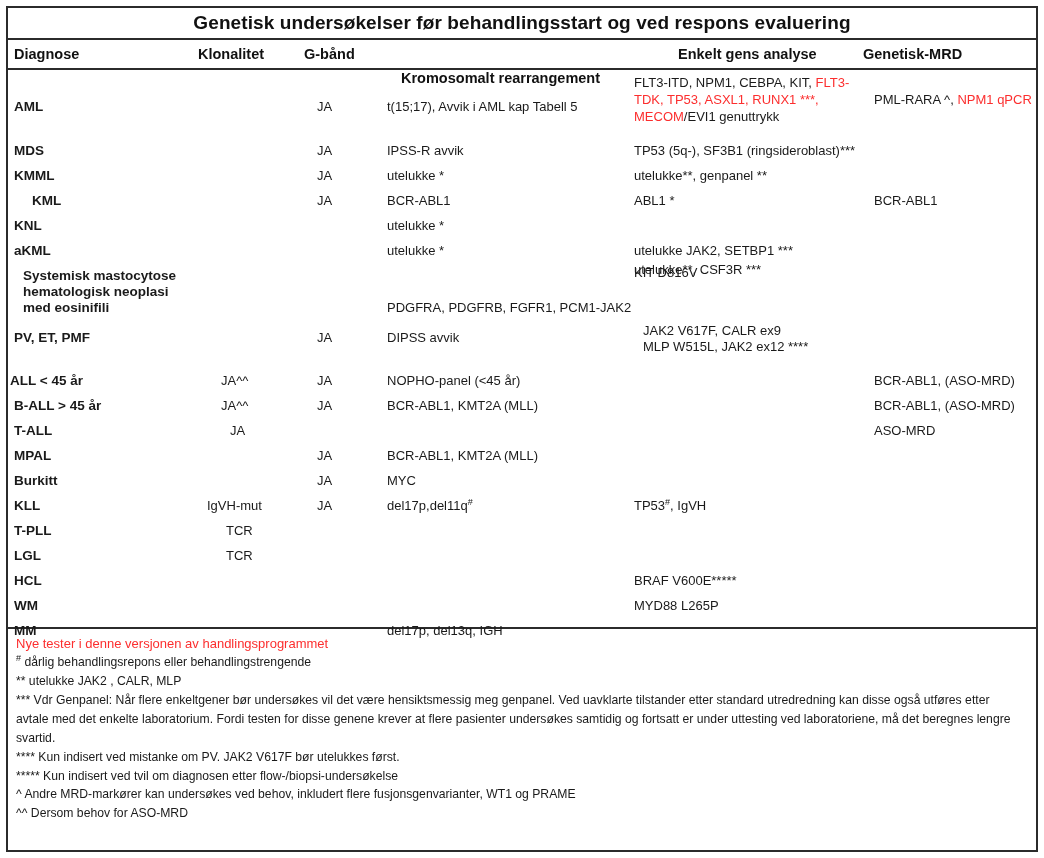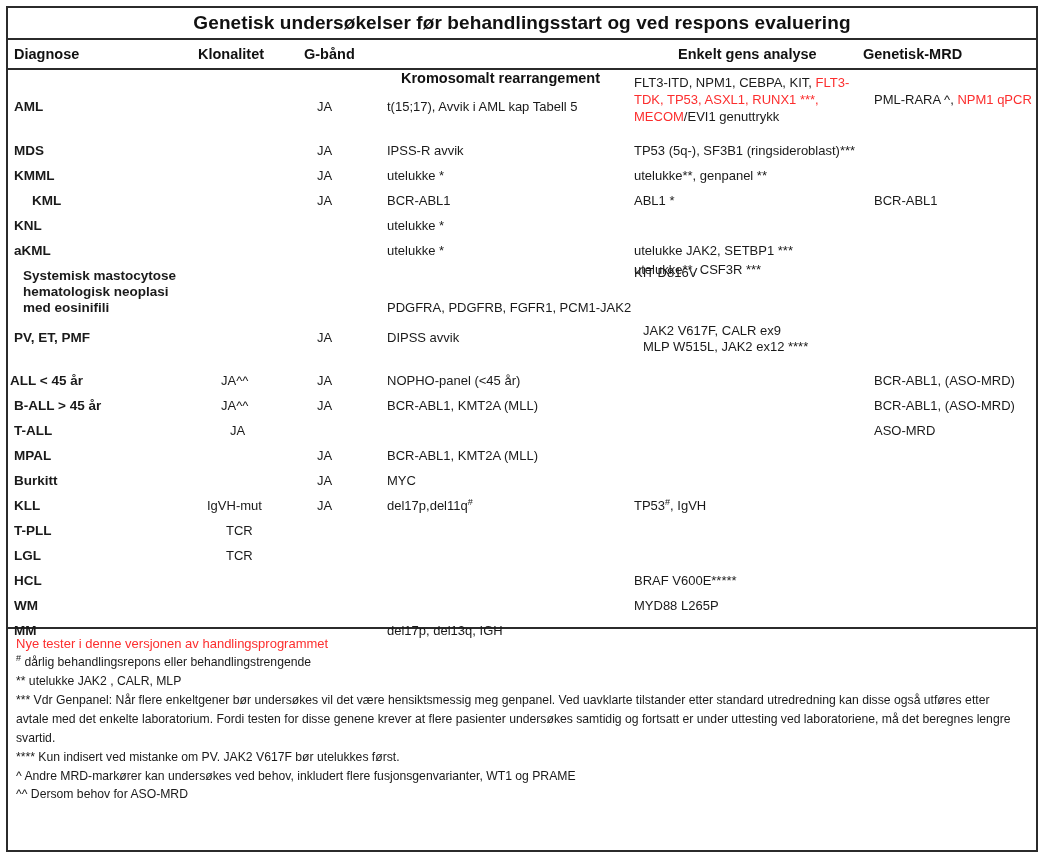--- a/index.html
+++ b/index.html
@@ -278,18 +278,19 @@
       </div>
 
     </div>
 
     <div class="notes">
       <p class="note red-note">Nye tester i denne versjonen av handlingsprogrammet</p>
       <p class="note"><sup class="fn">#</sup><span> dårlig behandlingsrepons eller behandlingstrengende</span></p>
       <p class="note">** utelukke JAK2 , CALR, MLP</p>
       <p class="note para">*** Vdr Genpanel: Når flere enkeltgener bør undersøkes vil det være hensiktsmessig meg genpanel. Ved uavklarte tilstander etter standard utredredning kan disse også utføres etter avtale med det enkelte laboratorium. Fordi testen for disse genene krever at flere pasienter undersøkes samtidig og fortsatt er under uttesting ved laboratoriene, må det beregnes lengre svartid.</p>
       <p class="note">**** Kun indisert ved mistanke om PV. JAK2 V617F bør utelukkes først.</p>
+      <p class="note">***** Kun indisert ved tvil om diagnosen etter flow-/biopsi-undersøkelse</p>
       <p class="note">^ Andre MRD-markører kan undersøkes ved behov, inkludert flere fusjonsgenvarianter, WT1 og PRAME</p>
       <p class="note">^^ Dersom behov for ASO-MRD</p>
     </div>
 
   </div>
 </div>
 
 </body></html>

